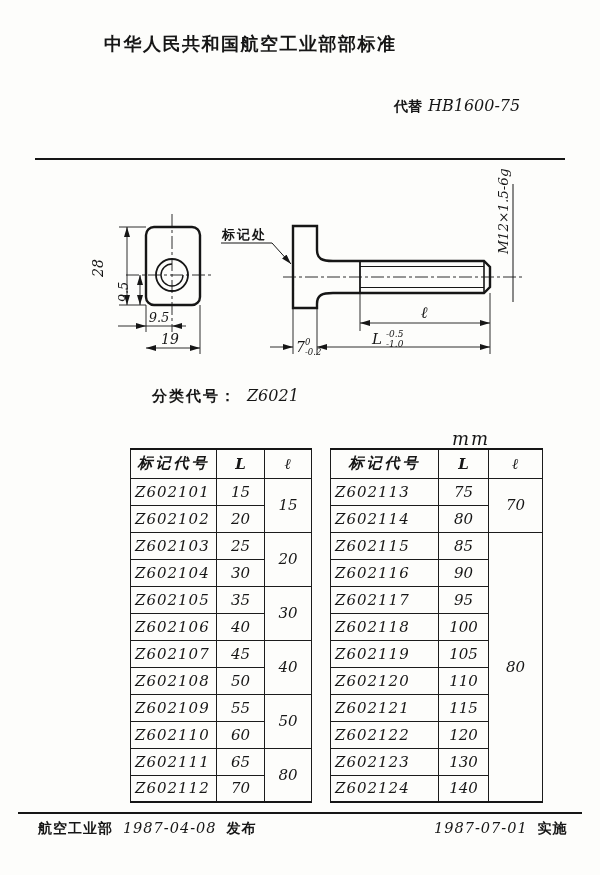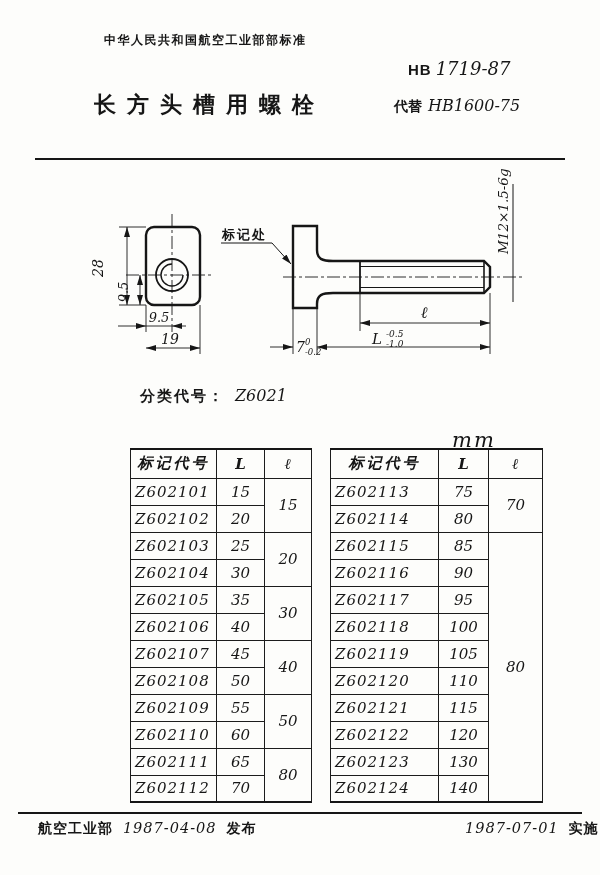--- a/index.html
+++ b/index.html
@@ -1,47 +1,47 @@
 <!DOCTYPE html>
 <html><head>
 <meta charset="utf-8">
 <style>
   * { margin:0; padding:0; box-sizing:border-box; }
   body { background:#888; font-family:"Liberation Sans", sans-serif; }
   .page { position:relative; width:600px; height:875px; background:#fdfdfb; color:#161616;
           margin:0 auto; overflow:hidden; }
 
   
-  .std-org { position:absolute; left:104px; top:32px; font-size:12px; font-weight:bold;
+  .std-org { position:absolute; left:104px; top:32px; font-size:18px; font-weight:bold;
              letter-spacing:1.5px; font-family:"Liberation Sans", sans-serif; }
   .std-no { position:absolute; left:408px; top:58px; font-size:15px; }
   .std-no .hb { font-weight:bold; letter-spacing:1px; }
   .hw { font-family:"DejaVu Serif", serif; font-style:italic; }
   .std-no .hw { font-size:18px; margin-left:4px; }
   .doc-title { position:absolute; left:94px; top:90px; font-size:22px; font-weight:bold;
                letter-spacing:11px; }
   .replaces { position:absolute; left:394px; top:96px; font-size:14px; font-weight:bold; }
   .replaces .hw { font-size:16px; font-weight:normal; margin-left:6px; }
   .head-rule { position:absolute; left:35px; top:158px; width:530px; height:2px; background:#161616; }
 
   
   .drawing { position:absolute; left:0; top:166px; width:600px; height:220px; }
   .drawing svg { width:100%; height:100%; }
   .drawing text { fill:#161616; }
   .svg-hw { font-family:"DejaVu Serif", serif; font-style:italic; }
   .svg-cjk { font-family:"Liberation Sans", sans-serif; font-weight:bold; }
 
   
-  .cls-line { position:absolute; left:140px; font-size:15px; }
+  .cls-line { position:absolute; left:152px; font-size:15px; }
   .cls-line .lbl { font-weight:bold; letter-spacing:2px; }
   .cls-line .hw { font-size:16px; margin-left:10px; }
   .cls-1 { top:386px; }
   .cls-2 { top:412px; }
   .cls-2 .mark-lbl { margin-left:46px; }
-  .units { position:absolute; left:452px; top:428px; font-size:21px;
+  .units { position:absolute; left:452px; top:428px; font-size:18px;
            font-family:"DejaVu Serif", serif; font-style:italic; letter-spacing:2px;text-align:center; }
 
   
   .tables { position:absolute; left:130px; top:448px; display:flex; gap:18px; }
   table.spec { border-collapse:collapse; border:1.6px solid #161616;
                border-top:2.6px solid #161616; border-bottom:2.6px solid #161616; }
   table.spec th, table.spec td { border:1.4px solid #1c1c1c; height:27px; padding:0 4px;
                font-family:"DejaVu Serif", serif; font-style:italic; font-size:15px; }
   table.spec th { height:29px; }
   th.h-cjk { font-family:"Liberation Sans", sans-serif; font-style:normal; font-weight:bold;
@@ -51,34 +51,30 @@
   .t-right td.code { width:108px; }
   td.num { text-align:center; width:48px; }
   td.lval { text-align:center; width:47px; font-size:15px; }
   .t-right td.num { width:50px;margin-top:48px; }
   .t-right td.lval { width:54px; }
 
   
   .foot-rule { position:absolute; left:18px; top:812px; width:564px; height:1.6px; background:#161616; }
   .footer { position:absolute; left:0; top:820px; width:600px; font-size:14px; }
   .foot-left { position:absolute; left:38px; }
-  .foot-right { position:absolute; left:428px;margin-left:31px; }
+  .foot-right { position:absolute; left:428px; }
   .footer .b { font-weight:bold; letter-spacing:1px; }
   .footer .hw { font-size:14.5px; margin:0 6px; letter-spacing:1px; }
 </style>
 </head>
 <body>
 
 <div class="page">
 
   <div class="std-org">中华人民共和国航空工业部部标准</div>
-  <div class="std-no">
-    <span class="hb">HB</span><span class="hw">1719-87</span>
-  </div>
-  <div class="doc-title">长方头槽用螺栓</div>
   <div class="replaces">
     <span>代替</span><span class="hw">HB1600-75</span>
   </div>
   <div class="head-rule"></div>
 
   <div class="drawing">
     <svg viewBox="0 0 600 220" xmlns="http://www.w3.org/2000/svg">
       <defs>
         <marker id="arr" orient="auto-start-reverse" markerWidth="12" markerHeight="8" refX="10" refY="3" markerUnits="userSpaceOnUse">
           <path d="M0,0 L10,3 L0,6 Z" fill="#161616"></path>

